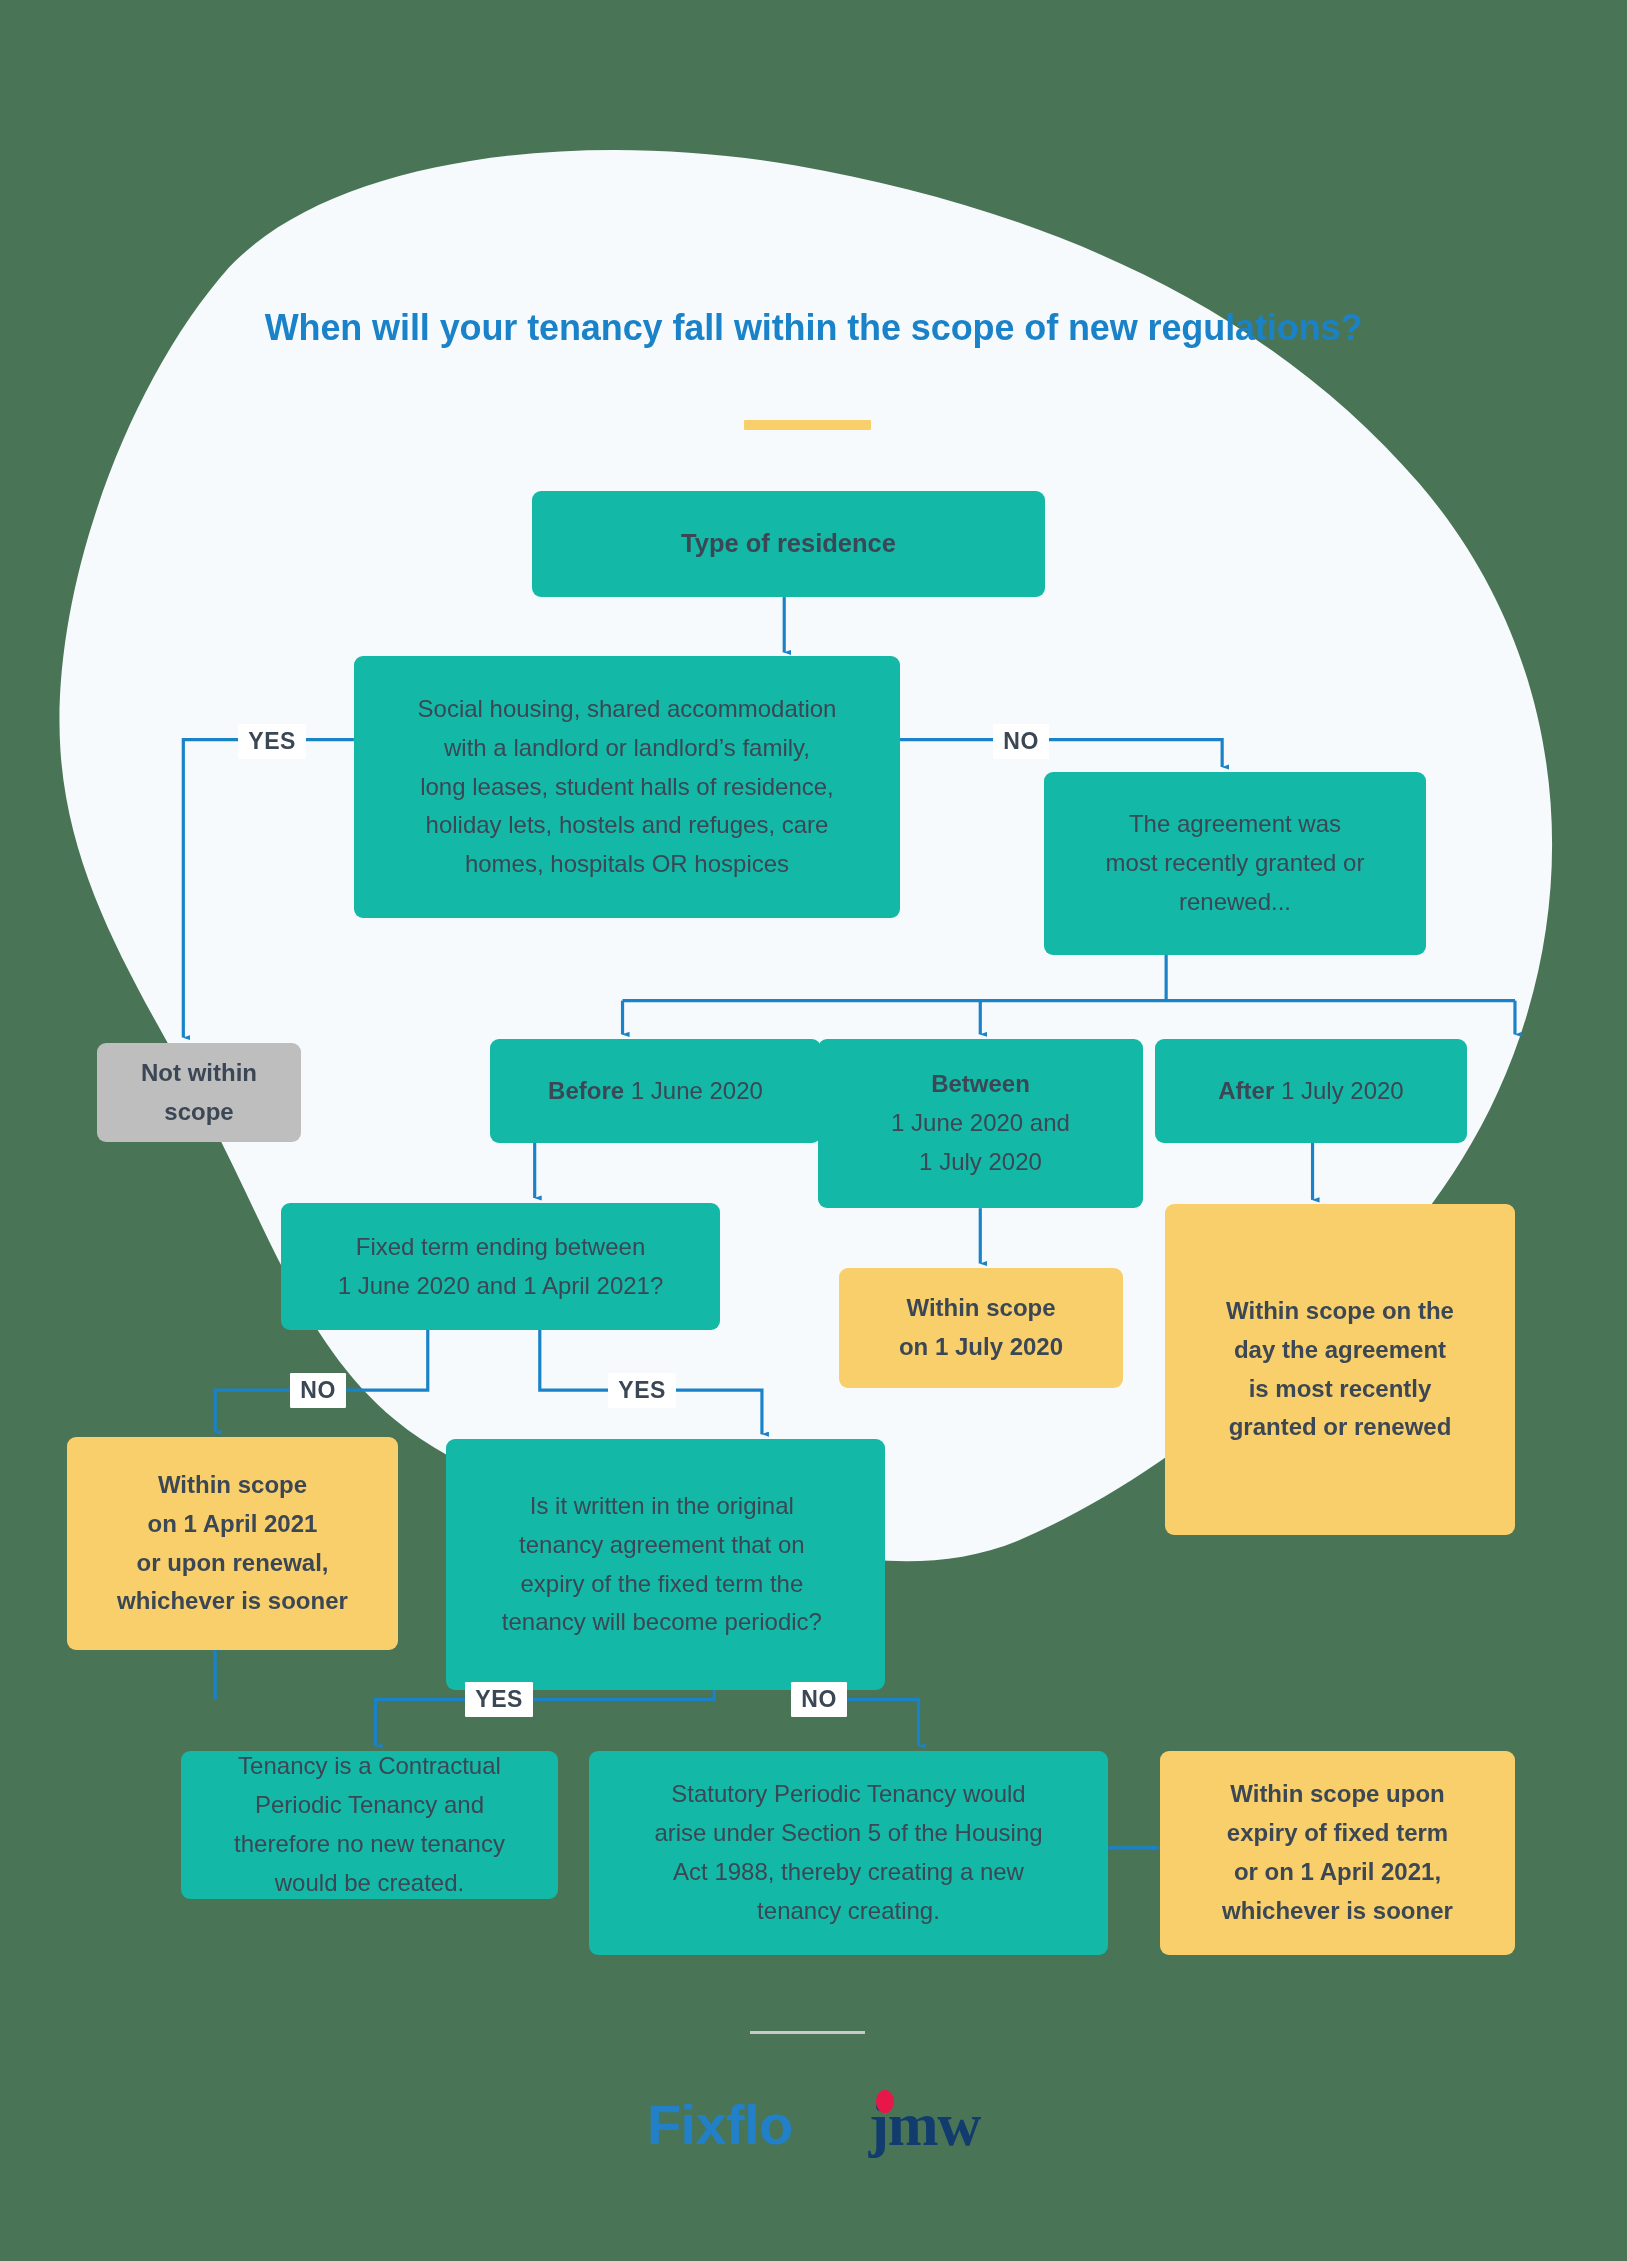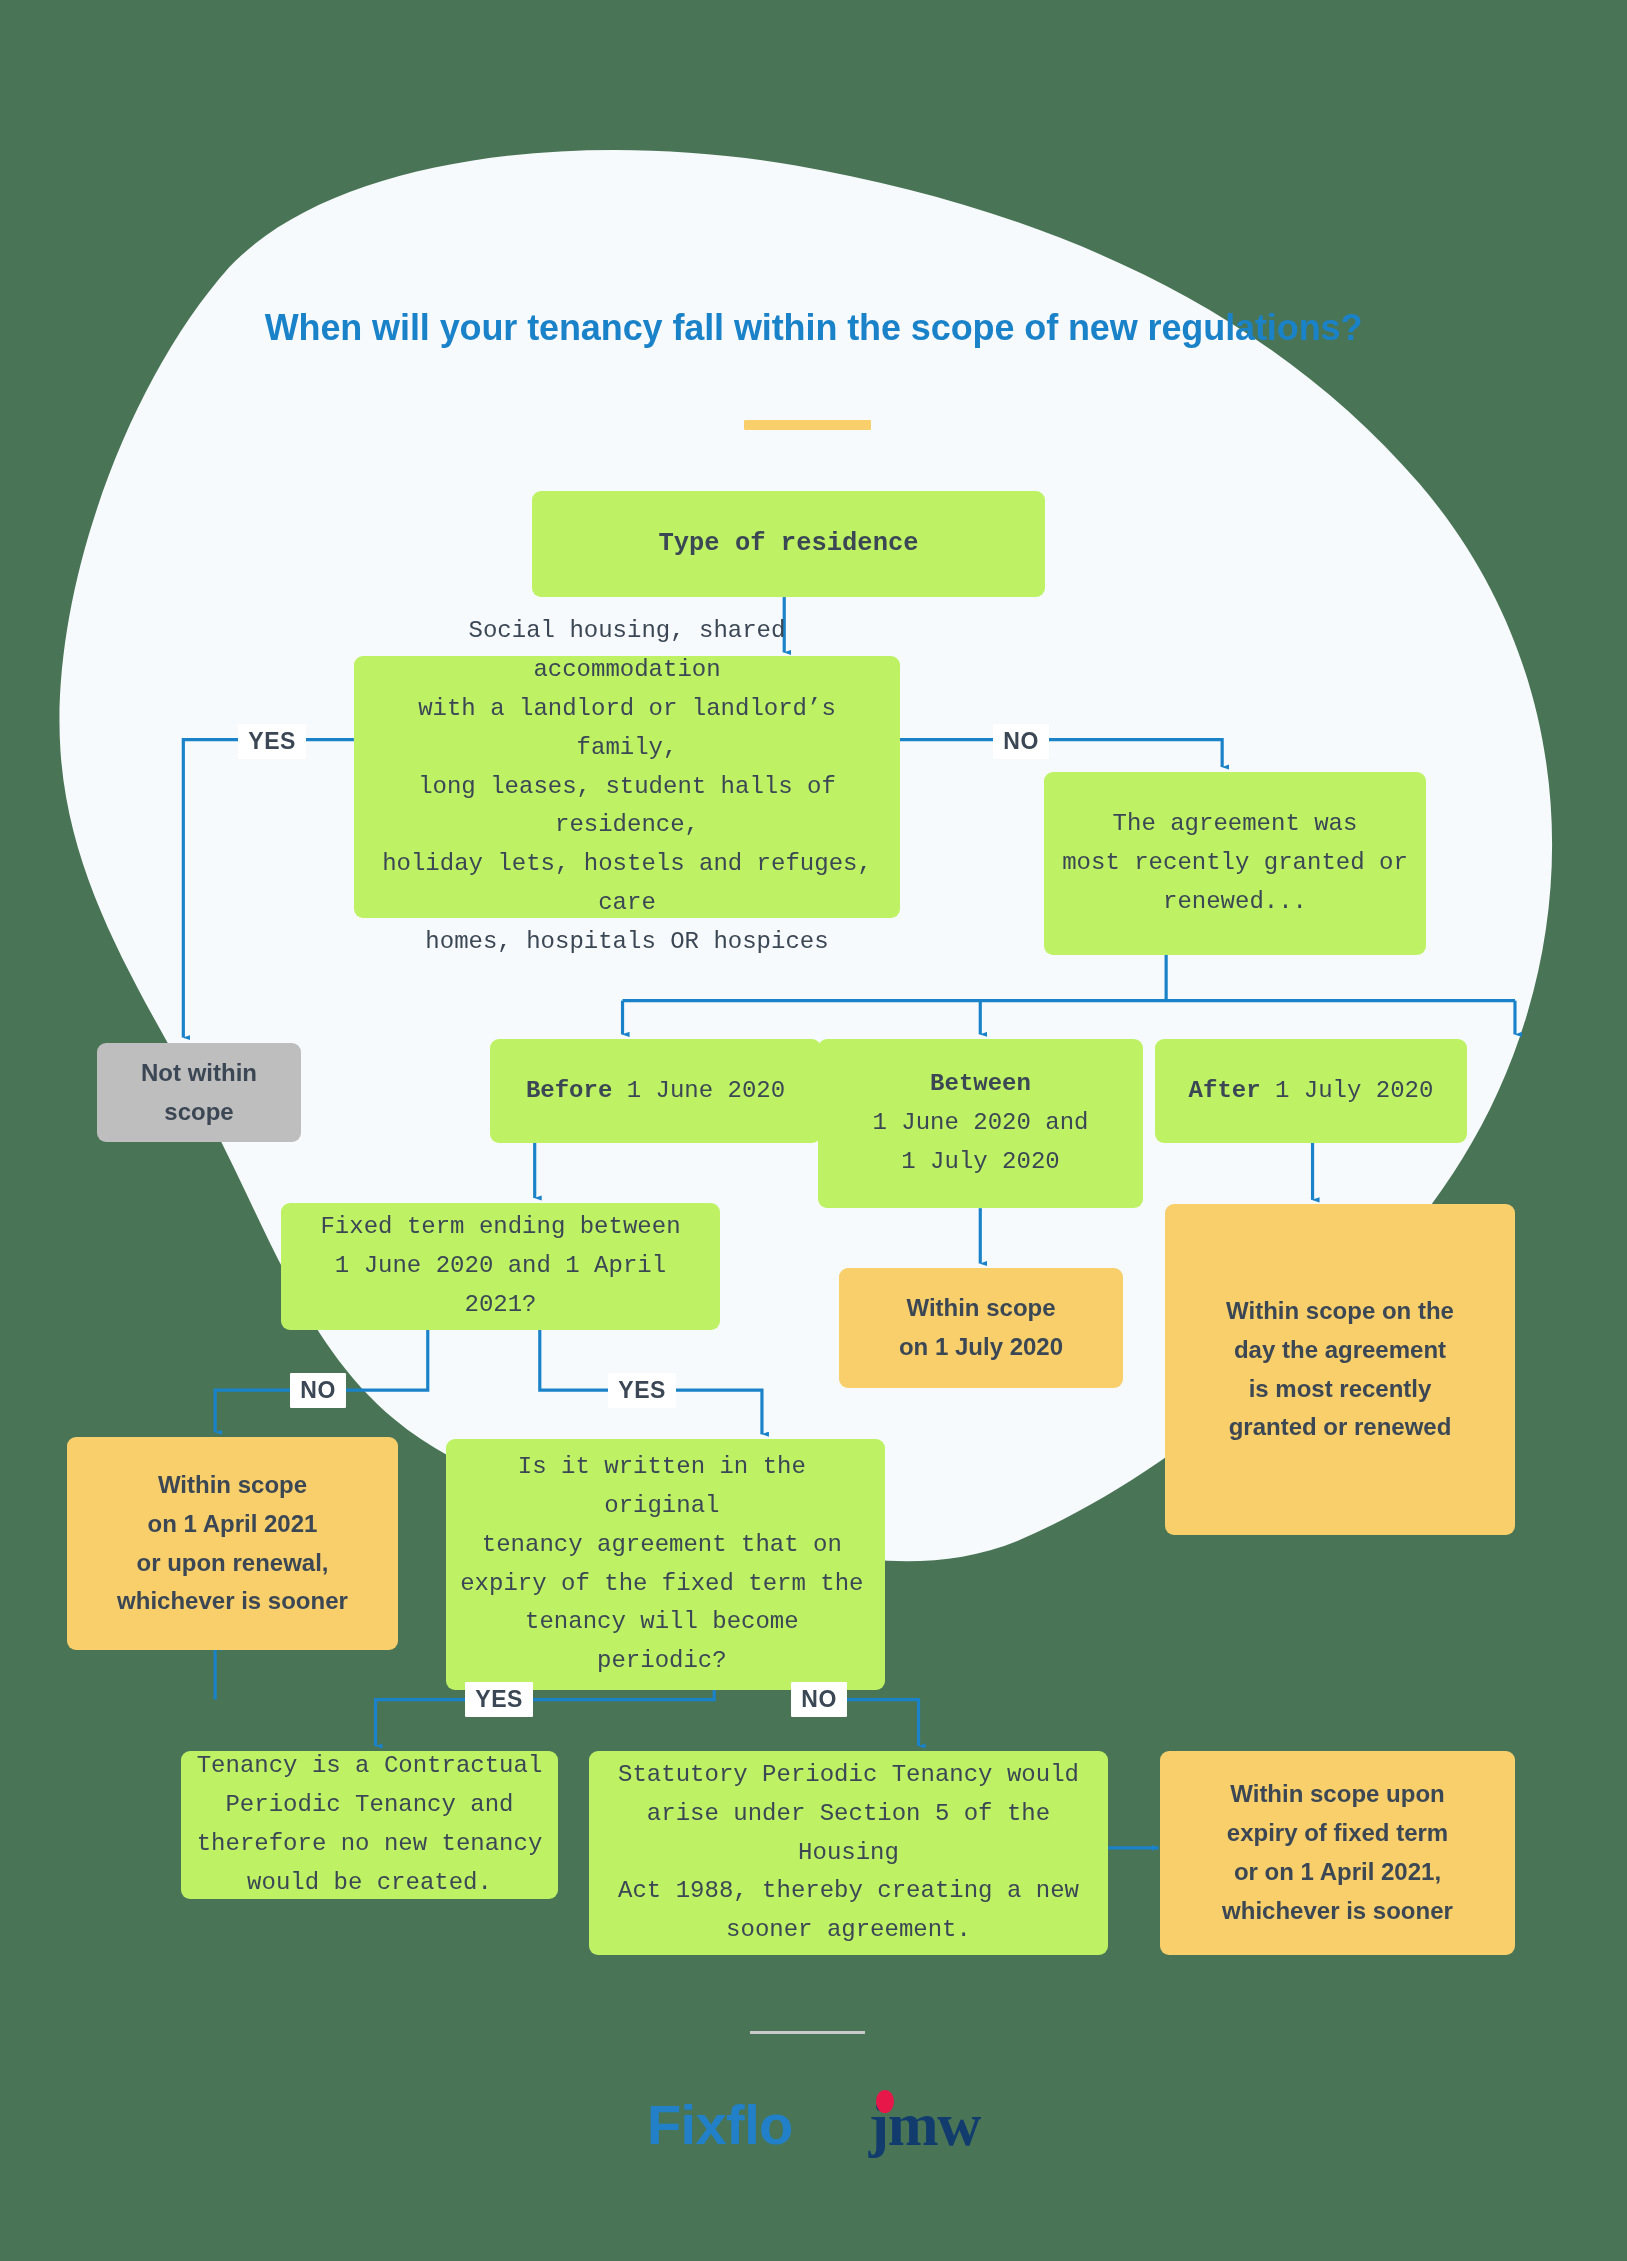--- a/index.html
+++ b/index.html
@@ -35,21 +35,21 @@
   .node{
     position:absolute;box-sizing:border-box;
     display:flex;align-items:center;justify-content:center;
     text-align:center;
     border-radius:9px;
     color:#3b4754;
     padding:11.5px 15.3px;
     z-index:4;
   }
   .node span.t{display:block;line-height:1.62;}
-  .grey{background:#bef264;font-family:Liberation Mono, monospace;}
+  .grey{background:#14b8a6;}
   .darkgrey{background:#bebebe;}
   .yellow{background:#f8cf6a;}
   .b{font-weight:bold;}
   .f38{font-size:24px;}
   .f40{font-size:25.5px;}
 
   
   .wires{position:absolute;left:0;top:0;width:1627px;height:2261px;z-index:3;pointer-events:none;}
 
   
@@ -225,21 +225,21 @@
       <span>therefore no new tenancy</span><br>
       <span>would be created.</span>
     </span>
   </div>
 
   <div class="node grey f38" style="left:589px;top:1751px;width:519px;height:204px;">
     <span class="t">
       <span>Statutory Periodic Tenancy would</span><br>
       <span>arise under Section 5 of the Housing</span><br>
       <span>Act 1988, thereby creating a new</span><br>
-      <span>sooner agreement.</span>
+      <span>tenancy creating.</span>
     </span>
   </div>
 
   <div class="node yellow b f38" style="left:1160px;top:1751px;width:355px;height:204px;">
     <span class="t">
       <span>Within scope upon</span><br>
       <span>expiry of fixed term</span><br>
       <span>or on 1 April 2021,</span><br>
       <span>whichever is sooner</span>
     </span>

